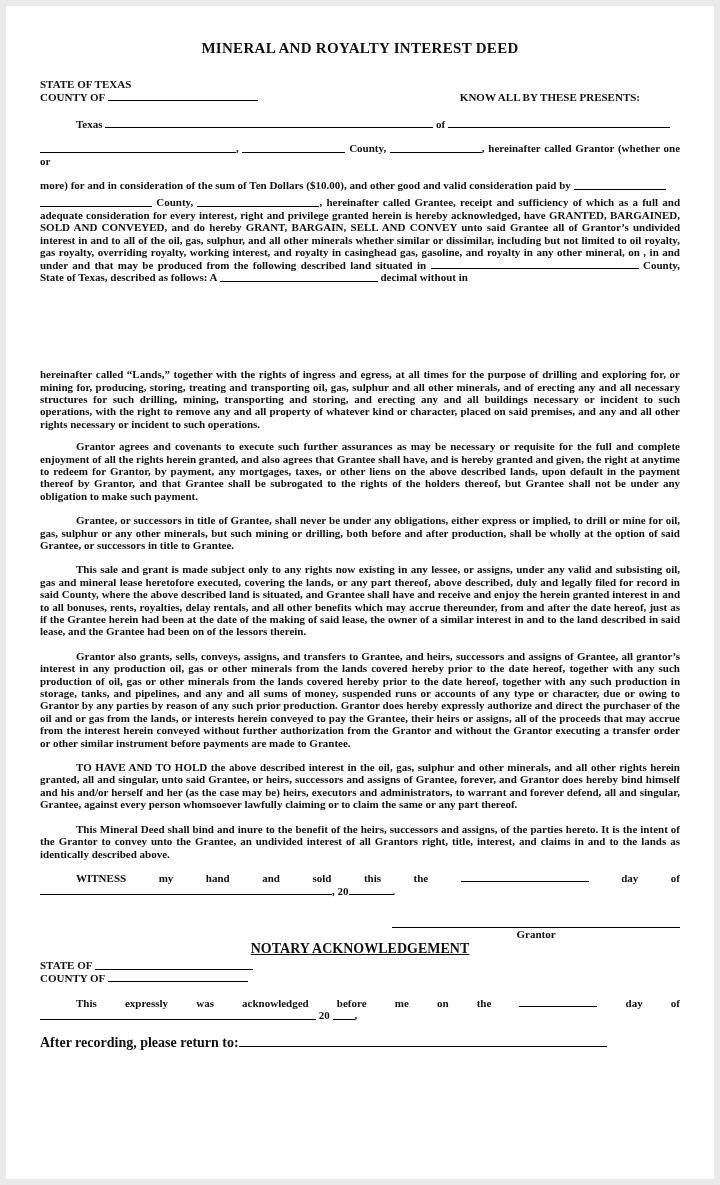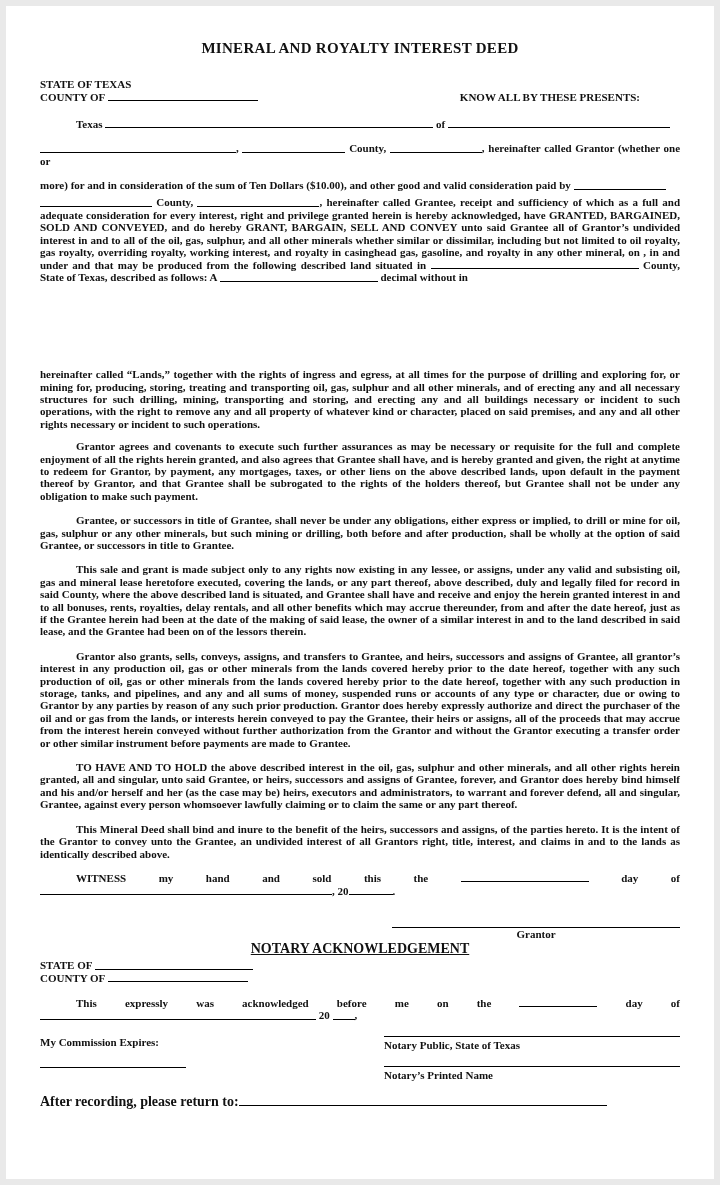--- a/index.html
+++ b/index.html
@@ -149,32 +149,18 @@
   <p class="mt12" style="text-indent:36px">
     <span>This expressly was acknowledged before me on the</span>
     <span class="bl" style="width:78px"></span>
     <span>day of</span>
     <span class="bl" style="width:276px"></span>
     <span>20</span>
     <span class="bl" style="width:22px"></span><span>,</span>
   </p>
 
 
-  <div class="bottom">
-    <div class="bottom-left">
-      <p>My Commission Expires:</p>
-      <div class="gap18"></div>
-      <div class="sig-line" style="width:146px"></div>
-    </div>
-    <div class="bottom-right">
-      <div class="sig-line"></div>
-      <div class="lbl-under">Notary Public, State of Texas</div>
-      <div class="gap14"></div>
-      <div class="sig-line"></div>
-      <div class="lbl-under">Notary’s Printed Name</div>
-    </div>
-  </div>
 
   <p class="mt12" style="font-size:14px">
     <span>After recording, please return to:</span><span class="bl" style="width:368px"></span>
   </p>
 
 </div>
 
 </body></html>

